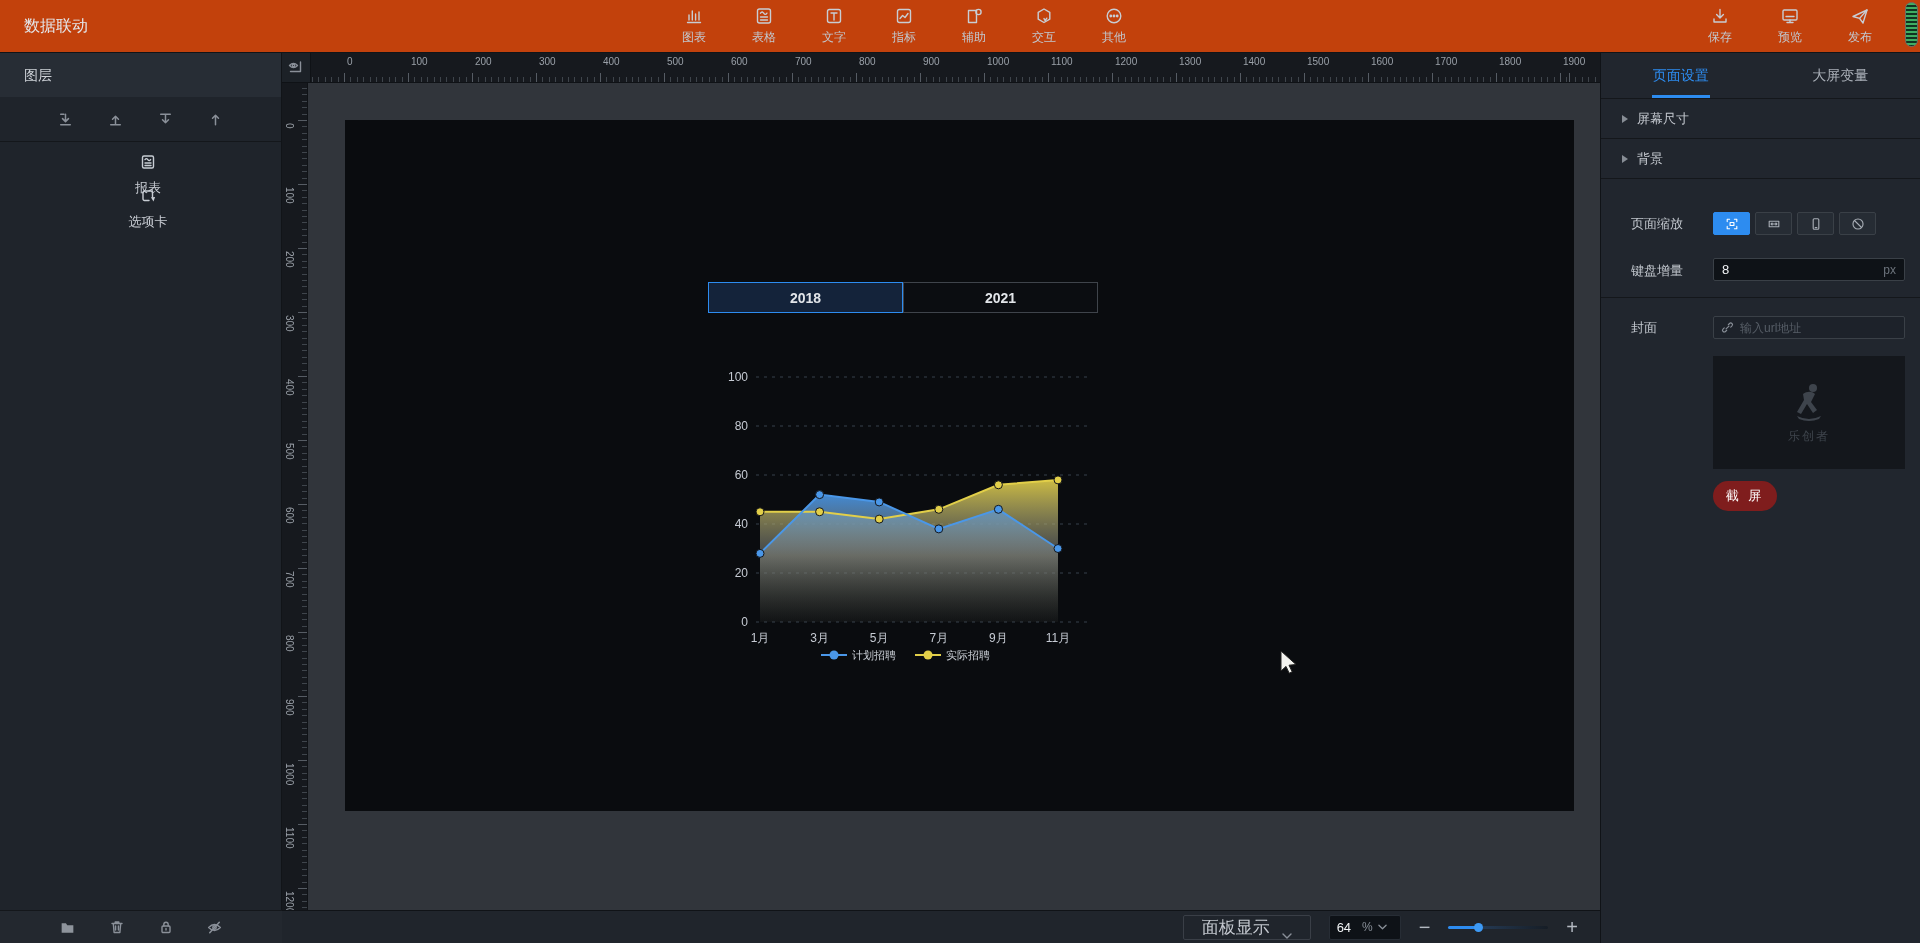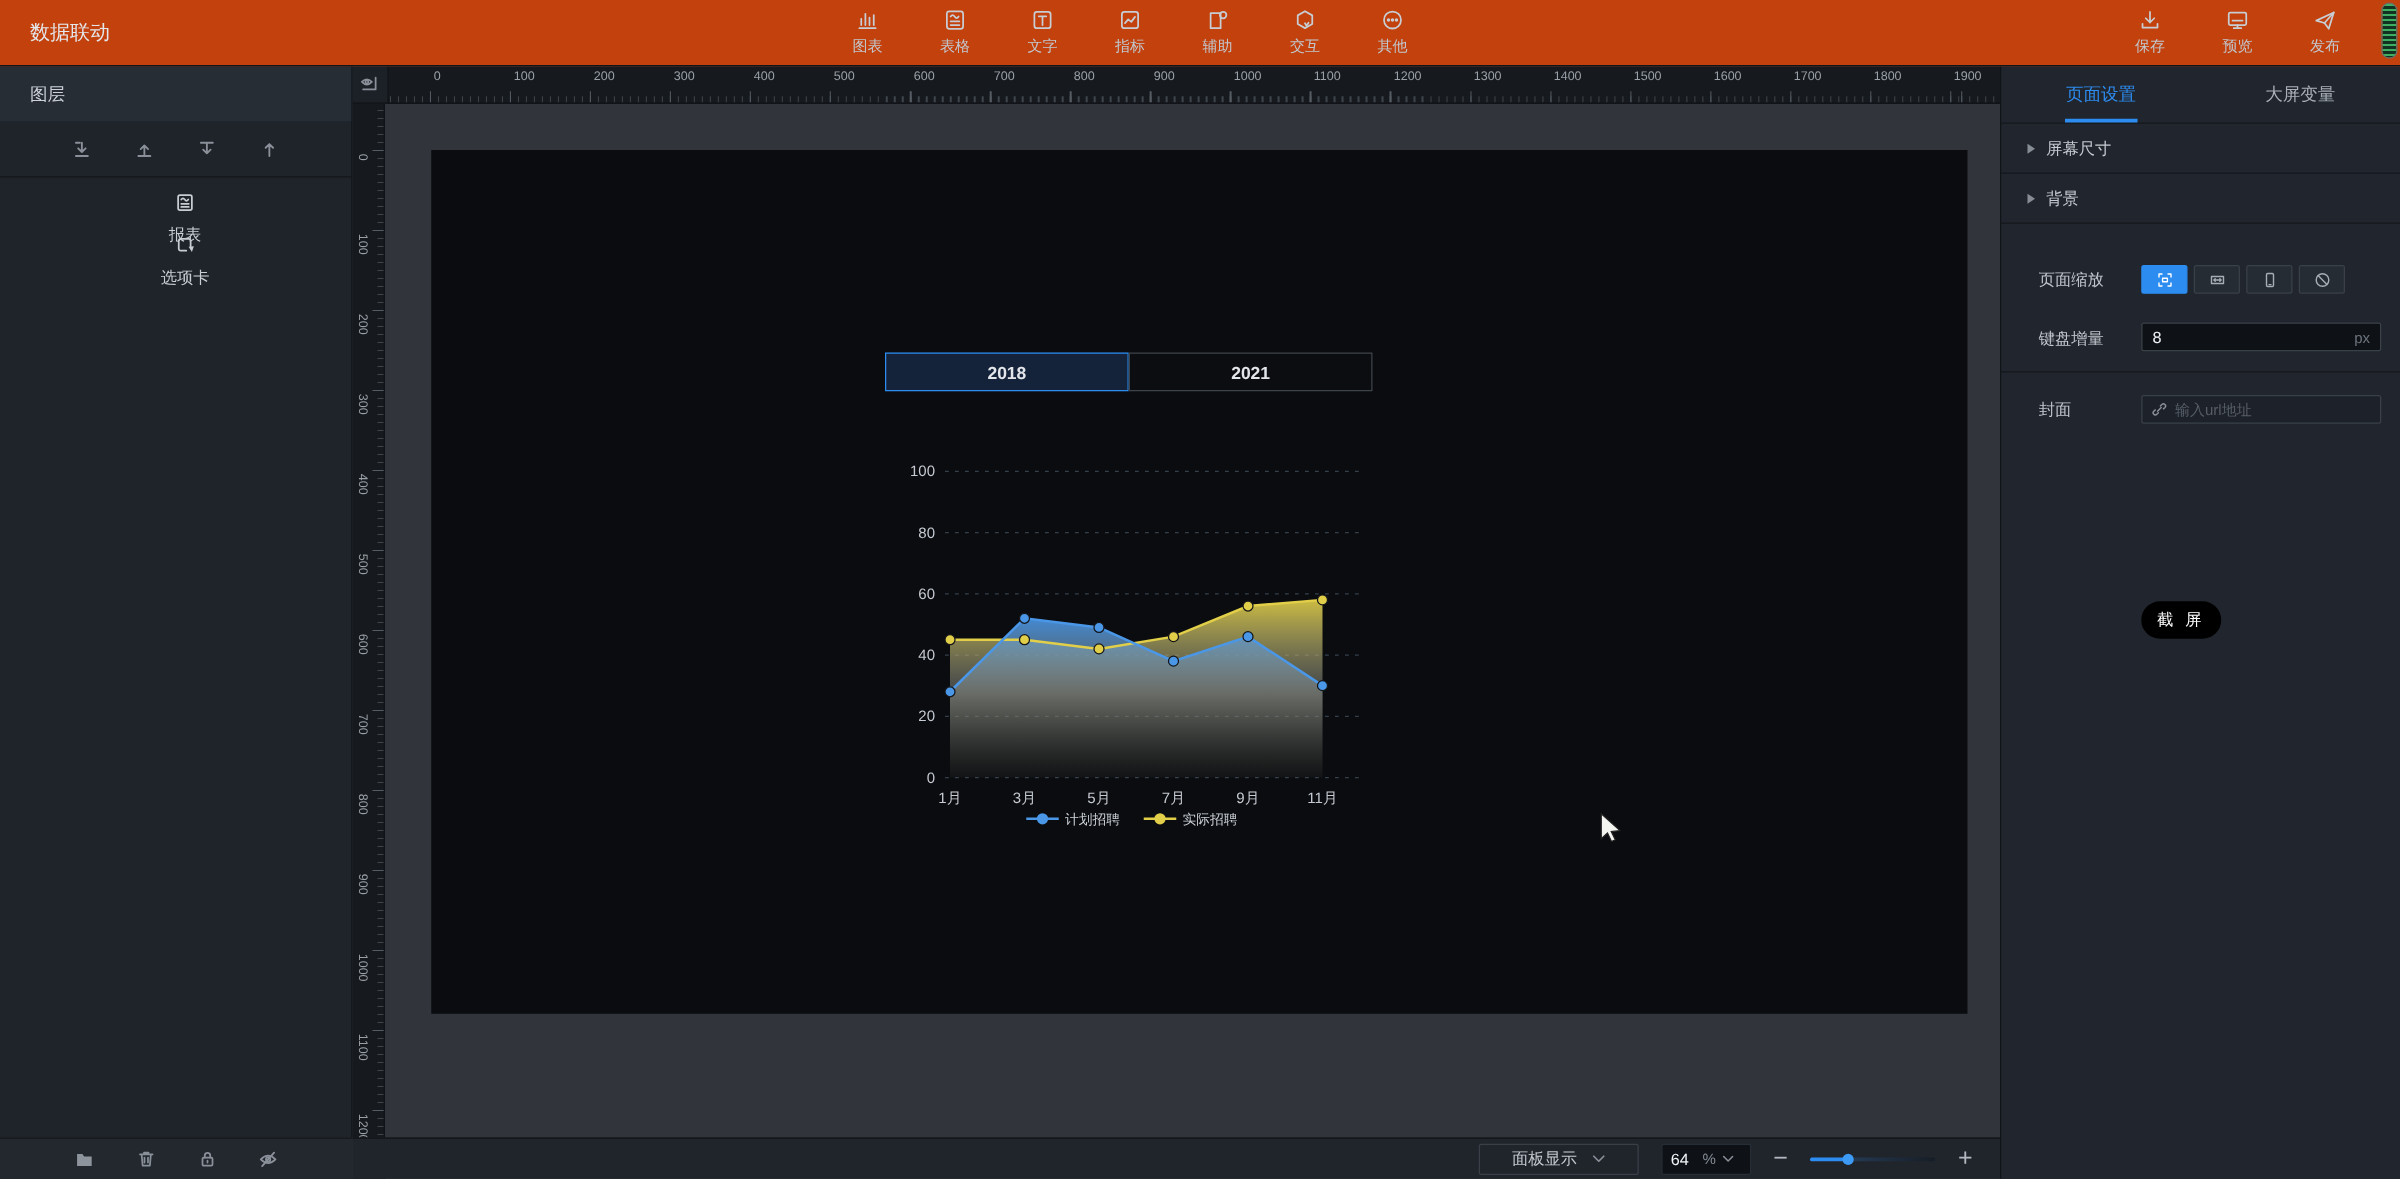--- a/index.html
+++ b/index.html
@@ -72,22 +72,22 @@
   .wtab { width:195px; height:31px; display:flex; align-items:center; justify-content:center;
     font-size:14px; font-weight:bold; color:#e2e5e9; cursor:pointer; }
   .wtab.active { background:#14233a; border:1px solid #2d8cf0; }
   .wtab.inactive { background:#0b0d11; border:1px solid #3f444b; }
   #chart { position:absolute; left:345px; top:235px; }
   
   .bottom-bar { position:absolute; left:0; bottom:0; width:1318px; height:33px;
     background:#20252c; border-top:1px solid #101317; display:flex; align-items:center;
     justify-content:flex-end; padding-right:22px; gap:18px; z-index:10; }
   .panel-display { width:128px; height:25px; border:1px solid #3a3f47; border-radius:2px;
-    display:flex; align-items:center; justify-content:center; gap:12px; color:#c5c9d0;
-    font-size:13px; cursor:pointer; }
+    display:flex; align-items:flex-end; justify-content:center; gap:12px; color:#c5c9d0;
+    font-size:17px; cursor:pointer; }
   .zoom-box { width:72px; height:25px; background:#0e1217; border:1px solid #272d35; border-radius:2px;
     display:flex; align-items:center; padding:0 7px; gap:5px; cursor:pointer; }
   .zoom-box .zv { color:#f2f4f6; font-size:13px; flex:0 0 auto; }
   .zoom-box .zu { color:#868d96; font-size:12px; margin-left:6px; }
   .zoom-minus,.zoom-plus { color:#b3b9c1; font-size:20px; line-height:20px; cursor:pointer; }
   .zoom-slider { position:relative; width:100px; height:14px; cursor:pointer; }
   .zoom-slider .track { position:absolute; left:0; top:6px; width:100%; height:3px; border-radius:2px;
     background:linear-gradient(to right,#2d8cf0 0,#2d8cf0 30%,#253b55 30%,#161d26 100%); }
   .zoom-slider .thumb { position:absolute; left:30%; top:3px; width:9px; height:9px; border-radius:50%;
     background:#3d9af5; margin-left:-4px; }
@@ -122,21 +122,21 @@
   .url-input { position:absolute; left:112px; top:263px; width:192px; height:23px;
     background:#1d222a; border:1px solid #3a4047; border-radius:2px;
     display:flex; align-items:center; padding:0 7px; gap:6px; }
   .url-input input { flex:1; background:transparent; border:none; outline:none; color:#c5c9d0;
     font-size:12px; font-family:inherit; width:120px; }
   .url-input input::placeholder { color:#565d66; }
   .cover-preview { position:absolute; left:112px; top:303px; width:192px; height:113px;
     background:#14171c; display:flex; flex-direction:column; align-items:center; justify-content:center; gap:4px; }
   .cover-preview .wm-text { color:#3e444c; font-size:12px; letter-spacing:2px; }
   .screenshot-btn { position:absolute; left:112px; top:428px; width:64px; height:30px;
-    background:#000000; border:none; border-radius:15px; color:#fff; font-size:13px;
+    background:#7f1d1d; border:none; border-radius:15px; color:#fff; font-size:13px;
     font-family:inherit; letter-spacing:3px; cursor:pointer; }
   
   .mouse-cursor { position:absolute; left:1280px; top:650px; z-index:99; pointer-events:none; }
 </style>
 </head>
 <body>
 
 <div class="app">
 
   <header class="topbar">
@@ -499,19 +499,29 @@
 
     <div class="rp-divider"></div>
 
     <div class="rp-label" style="top:266px;">封面</div>
     <div class="url-input">
       <svg width="13" height="13" viewBox="0 0 16 16" class="ic ic-dim">
           <path d="M6.2 9.8l3.6-3.6M7 11.4l-1.5 1.5a2.1 2.1 0 01-3-3L4 8.5M9 4.6l1.5-1.5a2.1 2.1 0 013 3L12 7.5"></path>
         </svg>
       <input type="text" placeholder="输入url地址" style="">
     </div>
+    <div class="cover-preview">
+      <svg width="40" height="44" viewBox="0 0 40 44">
+        <g fill="#3e444c">
+          <circle cx="24" cy="8" r="4"></circle>
+          <path d="M14 14c4-3 9-3 12 0l-4 8 6 8-4 3-6-9-6 10-4-2 7-12z"></path>
+          <path d="M8 36q12 6 24 0l-2 3q-10 4-20 0z"></path>
+        </g>
+      </svg>
+      <span class="wm-text">乐创者</span>
+    </div>
     <button class="screenshot-btn">截 屏</button>
   </aside>
 
   <svg class="mouse-cursor" width="18" height="27" viewBox="0 0 18 27">
     <path d="M1 1v20l5-4.6 3.2 6.8 3-1.4-3.2-6.6 7-0.7z" fill="#f4f4f0" stroke="#222" stroke-width="1"></path>
   </svg>
 </div>
 
 </body></html>

